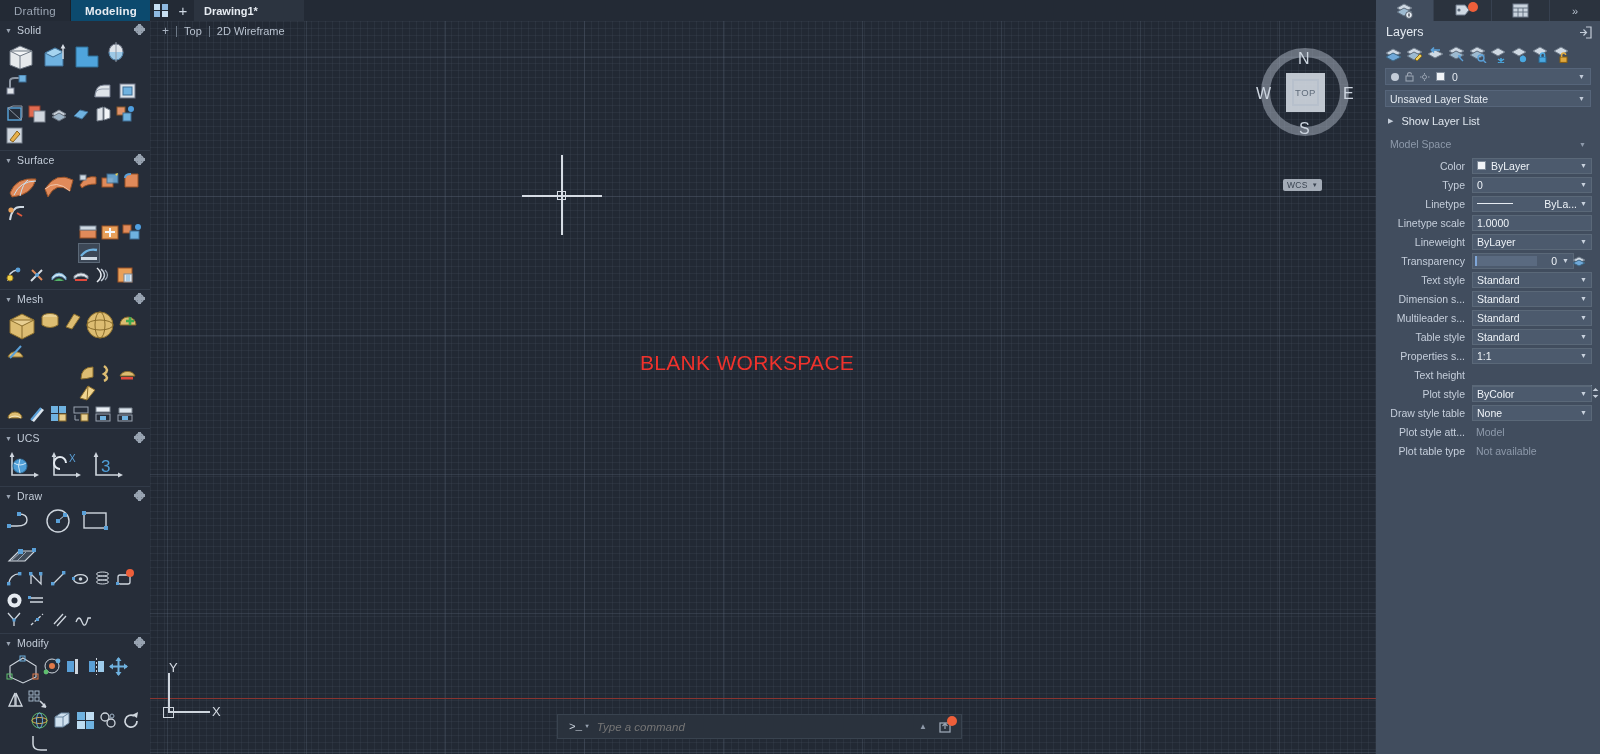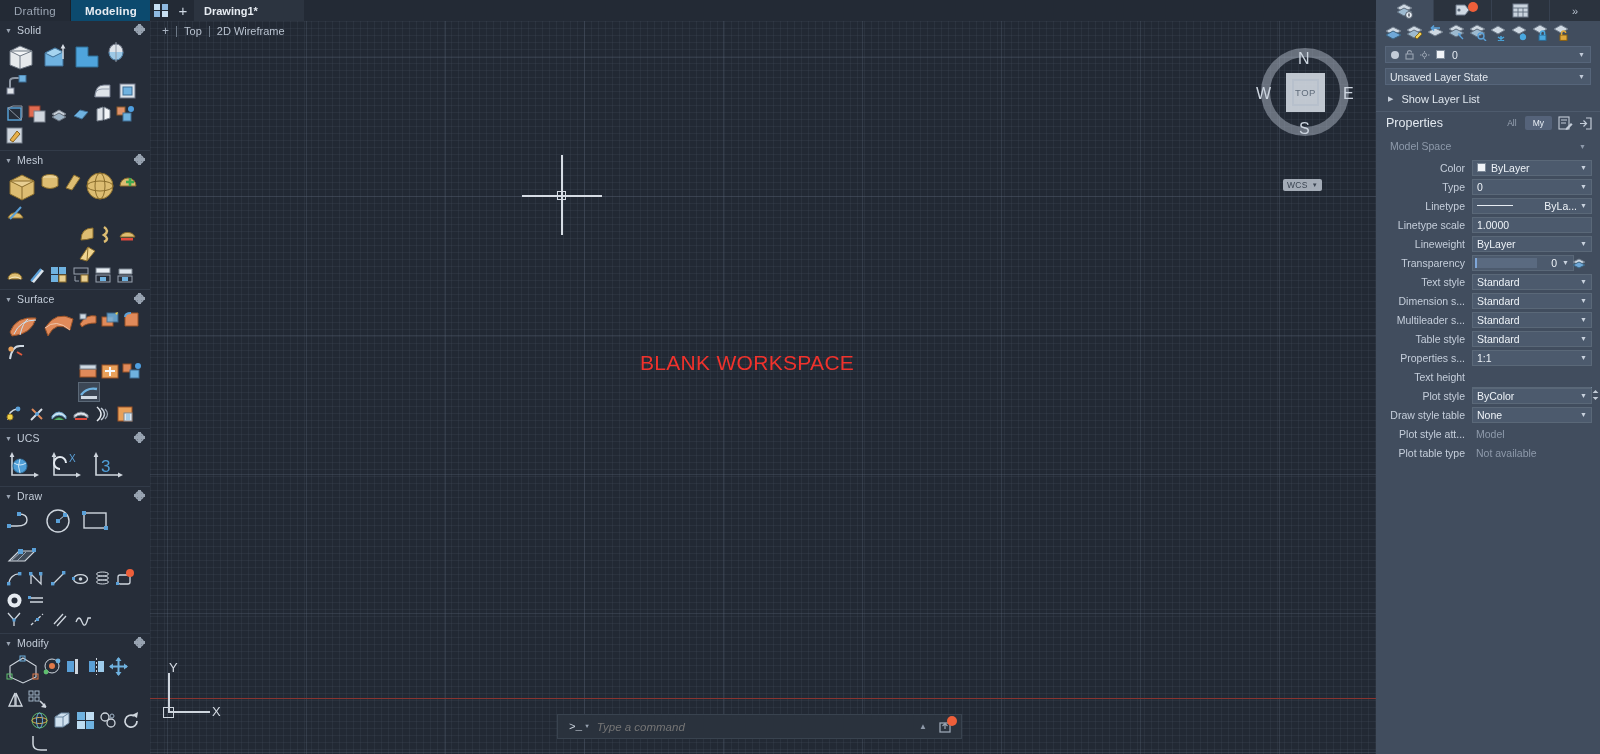--- a/index.html
+++ b/index.html
@@ -385,134 +385,20 @@
               <rect x="1" y="1" width="15" height="15" fill="#cfd6de" stroke="#77808c"></rect>
               <path d="M4 13 L11 4 L14 7 L7 15 Z" fill="#e8b04a" stroke="#8a6520"></path>
             </svg>
         </span>
       </div>
     </div>
 
     <div class="group">
       <div class="group-head">
         <span class="caret">▼</span>
-        <span class="group-title">Mesh</span>
-        <span class="gear"></span>
-      </div>
-      <div class="iconrow" style="gap:2px;">
-        <span class="ic">
-          <svg width="32" height="30" viewBox="0 0 32 30">
-              <polygon points="4,10 16,4 28,10 28,23 16,29 4,23" fill="#ddbd72" stroke="#8a6d2c"></polygon>
-              <polygon points="4,10 16,16 28,10" fill="#e8cf92" stroke="#8a6d2c"></polygon>
-              <line x1="16" y1="16" x2="16" y2="29" stroke="#8a6d2c"></line>
-            </svg>
-        </span>
-        <span class="ic" style="margin-top:1px;">
-          <svg width="21" height="20" viewBox="0 0 21 20">
-              <ellipse cx="10" cy="6" rx="8" ry="3.5" fill="#e8cf92" stroke="#8a6d2c"></ellipse>
-              <path d="M2 6 L2 14 Q10 19 18 14 L18 6" fill="#ddbd72" stroke="#8a6d2c"></path>
-            </svg>
-        </span>
-        <span class="ic" style="margin-top:1px;">
-          <svg width="19" height="20" viewBox="0 0 19 20">
-              <polygon points="3,16 11,3 17,6 9,18" fill="#ddbd72" stroke="#8a6d2c"></polygon>
-            </svg>
-        </span>
-        <span class="ic">
-          <svg width="32" height="30" viewBox="0 0 32 30">
-              <circle cx="16" cy="15" r="13" fill="#ddbd72" stroke="#8a6d2c"></circle>
-              <ellipse cx="16" cy="15" rx="13" ry="5" fill="none" stroke="#8a6d2c"></ellipse>
-              <ellipse cx="16" cy="15" rx="5" ry="13" fill="none" stroke="#8a6d2c"></ellipse>
-            </svg>
-        </span>
-        <span class="ic" style="margin-top:1px;">
-          <svg width="21" height="20" viewBox="0 0 21 20">
-              <path d="M2 14 a8 8 0 0 1 16 0 z" fill="#ddbd72" stroke="#8a6d2c"></path>
-              <path d="M12 6 v8 M8 10 h8" stroke="#3fa94f" stroke-width="2.6"></path>
-            </svg>
-        </span>
-        <span class="ic" style="margin-top:1px;">
-          <svg width="19" height="20" viewBox="0 0 19 20">
-              <path d="M2 14 a8 8 0 0 1 15 0 z" fill="#ddbd72" stroke="#8a6d2c"></path>
-              <path d="M4 15 L15 3" stroke="#5aa0d8" stroke-width="2"></path>
-            </svg>
-        </span>
-      </div>
-      <div class="iconrow" style="padding-left:78px;margin-top:-1px;gap:2px;">
-        <span class="ic">
-          <svg width="19" height="18" viewBox="0 0 19 18">
-              <path d="M3 15 Q3 3 15 3 L15 13 Q8 15 3 15" fill="#ddbd72" stroke="#8a6d2c"></path>
-            </svg>
-        </span>
-        <span class="ic">
-          <svg width="17" height="18" viewBox="0 0 17 18">
-              <path d="M5 2 Q11 6 5 10 Q11 14 5 17" fill="none" stroke="#ddbd72" stroke-width="2.6"></path>
-            </svg>
-        </span>
-        <span class="ic">
-          <svg width="19" height="18" viewBox="0 0 19 18">
-              <path d="M2 12 a8 7 0 0 1 15 0 z" fill="#ddbd72" stroke="#8a6d2c"></path>
-              <rect x="3" y="13" width="12" height="2.5" fill="#e0493c"></rect>
-            </svg>
-        </span>
-        <span class="ic">
-          <svg width="19" height="18" viewBox="0 0 19 18">
-              <path d="M2 14 L10 2 L17 6 L9 16 Z" fill="#f0d590" stroke="#8a6d2c"></path>
-              <path d="M10 2 L9 16" stroke="#8a6d2c"></path>
-            </svg>
-        </span>
-      </div>
-      <div class="iconrow" style="padding-top:3px;gap:4px;">
-        <span class="ic">
-          <svg width="18" height="18" viewBox="0 0 18 18">
-              <path d="M2 13 a7 6 0 0 1 14 0 z" fill="#ddbd72" stroke="#8a6d2c"></path>
-              <path d="M3 13 Q9 9 15 13" fill="none" stroke="#f4e8c2"></path>
-            </svg>
-        </span>
-        <span class="ic">
-          <svg width="18" height="18" viewBox="0 0 18 18">
-              <path d="M3 15 L13 3 L16 5 L6 17 Z" fill="#dbe4ec" stroke="#7a8characters"></path>
-              <path d="M3 15 L13 3" stroke="#5aa0d8" stroke-width="2"></path>
-            </svg>
-        </span>
-        <span class="ic">
-          <svg width="18" height="18" viewBox="0 0 18 18">
-              <rect x="1" y="1" width="7" height="7" fill="#6fb2e0"></rect>
-              <rect x="9" y="1" width="7" height="7" fill="#6fb2e0"></rect>
-              <rect x="1" y="9" width="7" height="7" fill="#6fb2e0"></rect>
-              <rect x="9" y="9" width="7" height="7" fill="#e8cf92" stroke="#8a6d2c"></rect>
-            </svg>
-        </span>
-        <span class="ic">
-          <svg width="18" height="18" viewBox="0 0 18 18">
-              <rect x="2" y="2" width="14" height="6" fill="none" stroke="#9aa4b1"></rect>
-              <rect x="9" y="9" width="7" height="7" fill="#e8cf92" stroke="#8a6d2c"></rect>
-              <path d="M3 10 v5 h4" fill="none" stroke="#9aa4b1"></path>
-            </svg>
-        </span>
-        <span class="ic">
-          <svg width="18" height="18" viewBox="0 0 18 18">
-              <rect x="2" y="2" width="14" height="5" fill="#e8eef4" stroke="#7a848f"></rect>
-              <rect x="2" y="9" width="14" height="7" fill="none" stroke="#9aa4b1"></rect>
-              <rect x="6" y="11" width="6" height="4" fill="#6fb2e0"></rect>
-            </svg>
-        </span>
-        <span class="ic">
-          <svg width="18" height="18" viewBox="0 0 18 18">
-              <polygon points="3,3 16,3 16,8 3,8" fill="#dbe4ec" stroke="#7a848f"></polygon>
-              <rect x="2" y="10" width="14" height="6" fill="none" stroke="#9aa4b1"></rect>
-              <rect x="6" y="11" width="6" height="4" fill="#6fb2e0"></rect>
-            </svg>
-        </span>
-      </div>
-    </div>
-
-    <div class="group">
-      <div class="group-head">
-        <span class="caret">▼</span>
         <span class="group-title">Surface</span>
         <span class="gear"></span>
       </div>
       <div class="iconrow" style="gap:2px;">
         <span class="ic">
           <svg width="34" height="30" viewBox="0 0 34 30">
               <path d="M4 22 Q10 6 30 8 Q26 24 6 26 Z" fill="#e08a5a" stroke="#9a5227"></path>
               <path d="M8 24 Q14 10 30 10" fill="none" stroke="#c9e0f0"></path>
               <path d="M14 25 Q17 12 22 9" fill="none" stroke="#c9e0f0"></path>
             </svg>
@@ -609,20 +495,134 @@
               <path d="M3 2 Q11 9 3 16" fill="none" stroke="#e6ebf1" stroke-width="1.6"></path>
               <path d="M7 3 Q14 9 7 15" fill="none" stroke="#c3ccd7" stroke-width="1.4"></path>
               <path d="M11 4 Q16 9 11 14" fill="none" stroke="#99a3b0" stroke-width="1.2"></path>
             </svg>
         </span>
         <span class="ic">
           <svg width="18" height="18" viewBox="0 0 18 18">
               <rect x="2" y="2" width="14" height="14" fill="#e8a05a" stroke="#9a5227"></rect>
               <rect x="8" y="8" width="8" height="8" fill="#dfe6ee" stroke="#7c858f"></rect>
               <path d="M10 10 h4 M10 12 h4 M10 14 h4" stroke="#6fb2e0"></path>
+            </svg>
+        </span>
+      </div>
+    </div>
+
+    <div class="group">
+      <div class="group-head">
+        <span class="caret">▼</span>
+        <span class="group-title">Mesh</span>
+        <span class="gear"></span>
+      </div>
+      <div class="iconrow" style="gap:2px;">
+        <span class="ic">
+          <svg width="32" height="30" viewBox="0 0 32 30">
+              <polygon points="4,10 16,4 28,10 28,23 16,29 4,23" fill="#ddbd72" stroke="#8a6d2c"></polygon>
+              <polygon points="4,10 16,16 28,10" fill="#e8cf92" stroke="#8a6d2c"></polygon>
+              <line x1="16" y1="16" x2="16" y2="29" stroke="#8a6d2c"></line>
+            </svg>
+        </span>
+        <span class="ic" style="margin-top:1px;">
+          <svg width="21" height="20" viewBox="0 0 21 20">
+              <ellipse cx="10" cy="6" rx="8" ry="3.5" fill="#e8cf92" stroke="#8a6d2c"></ellipse>
+              <path d="M2 6 L2 14 Q10 19 18 14 L18 6" fill="#ddbd72" stroke="#8a6d2c"></path>
+            </svg>
+        </span>
+        <span class="ic" style="margin-top:1px;">
+          <svg width="19" height="20" viewBox="0 0 19 20">
+              <polygon points="3,16 11,3 17,6 9,18" fill="#ddbd72" stroke="#8a6d2c"></polygon>
+            </svg>
+        </span>
+        <span class="ic">
+          <svg width="32" height="30" viewBox="0 0 32 30">
+              <circle cx="16" cy="15" r="13" fill="#ddbd72" stroke="#8a6d2c"></circle>
+              <ellipse cx="16" cy="15" rx="13" ry="5" fill="none" stroke="#8a6d2c"></ellipse>
+              <ellipse cx="16" cy="15" rx="5" ry="13" fill="none" stroke="#8a6d2c"></ellipse>
+            </svg>
+        </span>
+        <span class="ic" style="margin-top:1px;">
+          <svg width="21" height="20" viewBox="0 0 21 20">
+              <path d="M2 14 a8 8 0 0 1 16 0 z" fill="#ddbd72" stroke="#8a6d2c"></path>
+              <path d="M12 6 v8 M8 10 h8" stroke="#3fa94f" stroke-width="2.6"></path>
+            </svg>
+        </span>
+        <span class="ic" style="margin-top:1px;">
+          <svg width="19" height="20" viewBox="0 0 19 20">
+              <path d="M2 14 a8 8 0 0 1 15 0 z" fill="#ddbd72" stroke="#8a6d2c"></path>
+              <path d="M4 15 L15 3" stroke="#5aa0d8" stroke-width="2"></path>
+            </svg>
+        </span>
+      </div>
+      <div class="iconrow" style="padding-left:78px;margin-top:-1px;gap:2px;">
+        <span class="ic">
+          <svg width="19" height="18" viewBox="0 0 19 18">
+              <path d="M3 15 Q3 3 15 3 L15 13 Q8 15 3 15" fill="#ddbd72" stroke="#8a6d2c"></path>
+            </svg>
+        </span>
+        <span class="ic">
+          <svg width="17" height="18" viewBox="0 0 17 18">
+              <path d="M5 2 Q11 6 5 10 Q11 14 5 17" fill="none" stroke="#ddbd72" stroke-width="2.6"></path>
+            </svg>
+        </span>
+        <span class="ic">
+          <svg width="19" height="18" viewBox="0 0 19 18">
+              <path d="M2 12 a8 7 0 0 1 15 0 z" fill="#ddbd72" stroke="#8a6d2c"></path>
+              <rect x="3" y="13" width="12" height="2.5" fill="#e0493c"></rect>
+            </svg>
+        </span>
+        <span class="ic">
+          <svg width="19" height="18" viewBox="0 0 19 18">
+              <path d="M2 14 L10 2 L17 6 L9 16 Z" fill="#f0d590" stroke="#8a6d2c"></path>
+              <path d="M10 2 L9 16" stroke="#8a6d2c"></path>
+            </svg>
+        </span>
+      </div>
+      <div class="iconrow" style="padding-top:3px;gap:4px;">
+        <span class="ic">
+          <svg width="18" height="18" viewBox="0 0 18 18">
+              <path d="M2 13 a7 6 0 0 1 14 0 z" fill="#ddbd72" stroke="#8a6d2c"></path>
+              <path d="M3 13 Q9 9 15 13" fill="none" stroke="#f4e8c2"></path>
+            </svg>
+        </span>
+        <span class="ic">
+          <svg width="18" height="18" viewBox="0 0 18 18">
+              <path d="M3 15 L13 3 L16 5 L6 17 Z" fill="#dbe4ec" stroke="#7a8characters"></path>
+              <path d="M3 15 L13 3" stroke="#5aa0d8" stroke-width="2"></path>
+            </svg>
+        </span>
+        <span class="ic">
+          <svg width="18" height="18" viewBox="0 0 18 18">
+              <rect x="1" y="1" width="7" height="7" fill="#6fb2e0"></rect>
+              <rect x="9" y="1" width="7" height="7" fill="#6fb2e0"></rect>
+              <rect x="1" y="9" width="7" height="7" fill="#6fb2e0"></rect>
+              <rect x="9" y="9" width="7" height="7" fill="#e8cf92" stroke="#8a6d2c"></rect>
+            </svg>
+        </span>
+        <span class="ic">
+          <svg width="18" height="18" viewBox="0 0 18 18">
+              <rect x="2" y="2" width="14" height="6" fill="none" stroke="#9aa4b1"></rect>
+              <rect x="9" y="9" width="7" height="7" fill="#e8cf92" stroke="#8a6d2c"></rect>
+              <path d="M3 10 v5 h4" fill="none" stroke="#9aa4b1"></path>
+            </svg>
+        </span>
+        <span class="ic">
+          <svg width="18" height="18" viewBox="0 0 18 18">
+              <rect x="2" y="2" width="14" height="5" fill="#e8eef4" stroke="#7a848f"></rect>
+              <rect x="2" y="9" width="14" height="7" fill="none" stroke="#9aa4b1"></rect>
+              <rect x="6" y="11" width="6" height="4" fill="#6fb2e0"></rect>
+            </svg>
+        </span>
+        <span class="ic">
+          <svg width="18" height="18" viewBox="0 0 18 18">
+              <polygon points="3,3 16,3 16,8 3,8" fill="#dbe4ec" stroke="#7a848f"></polygon>
+              <rect x="2" y="10" width="14" height="6" fill="none" stroke="#9aa4b1"></rect>
+              <rect x="6" y="11" width="6" height="4" fill="#6fb2e0"></rect>
             </svg>
         </span>
       </div>
     </div>
 
     <div class="group">
       <div class="group-head">
         <span class="caret">▼</span>
         <span class="group-title">UCS</span>
         <span class="gear"></span>
@@ -974,20 +974,32 @@
       </div>
       <div class="rp-tab">
         <svg width="17" height="15" viewBox="0 0 17 15">
             <rect x="1" y="1" width="15" height="13" fill="#c9d3de" stroke="#6f7b8a"></rect>
             <path d="M1 5 h15 M1 9 h15 M6 5 v9 M11 5 v9" stroke="#5d6b7c" stroke-width=".9"></path>
           </svg>
       </div>
       <div class="rp-more">»</div>
     </div>
 
+    <div class="rp-sec-head">
+      <div class="rp-title-row">
+        <span class="rp-sec-title">Layers</span>
+        <span class="rp-spacer"></span>
+        <span>
+          <svg width="13" height="13" viewBox="0 0 13 13">
+              <path d="M7 1 h5 v11 h-5" fill="none" stroke="#c3ccd8" stroke-width="1.2"></path>
+              <path d="M1 6.5 h6 M4.5 3.5 L7.5 6.5 L4.5 9.5" fill="none" stroke="#c3ccd8" stroke-width="1.2"></path>
+            </svg>
+        </span>
+      </div>
+    </div>
 
     <div class="layer-tools">
       <span>
         <svg width="19" height="17" viewBox="0 0 19 17">
             <polygon points="2,7 9,3 17,7 9,11" fill="#cfd9e3" stroke="#6f7b8a"></polygon>
             <polygon points="2,11 9,7 17,11 9,15" fill="#6fa8d8" stroke="#39627f"></polygon>
           </svg>
       </span>
       <span>
         <svg width="19" height="17" viewBox="0 0 19 17">
@@ -1072,41 +1084,20 @@
     <div class="rp-field">
       <span>Unsaved Layer State</span>
       <span class="dd">▼</span>
     </div>
 
     <div class="showlist">
       <span class="tri">▶</span>
       <span>Show Layer List</span>
     </div>
 
-    <div class="prop-head">
-      <span class="rp-sec-title">Properties</span>
-      <span class="rp-spacer"></span>
-      <span class="seg">
-        <div>All</div>
-        <div class="on">My</div>
-      </span>
-      <span>
-        <svg width="15" height="14" viewBox="0 0 15 14">
-            <rect x="1" y="1" width="10" height="12" fill="none" stroke="#c3ccd8" stroke-width="1.1"></rect>
-            <path d="M3 4 h6 M3 7 h5" stroke="#c3ccd8"></path>
-            <path d="M8 12 l5 -5 1.6 1.6 -5 5 -2 .4 z" fill="#c3ccd8"></path>
-          </svg>
-      </span>
-      <span>
-        <svg width="13" height="13" viewBox="0 0 13 13">
-            <path d="M7 1 h5 v11 h-5" fill="none" stroke="#c3ccd8" stroke-width="1.2"></path>
-            <path d="M1 6.5 h6 M4.5 3.5 L7.5 6.5 L4.5 9.5" fill="none" stroke="#c3ccd8" stroke-width="1.2"></path>
-          </svg>
-      </span>
-    </div>
 
     <div class="modelspace">
       <span>Model Space</span>
       <span class="dd">▼</span>
     </div>
 
     <div class="prop-rows">
 
       <div class="prow">
         <div class="plabel">Color</div>

